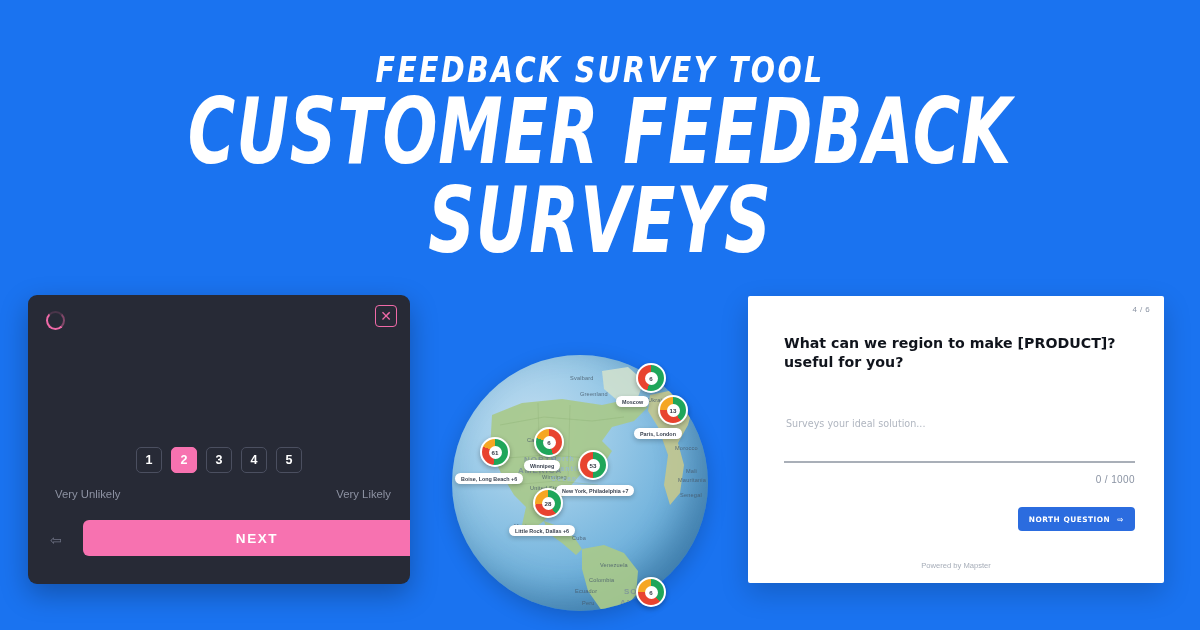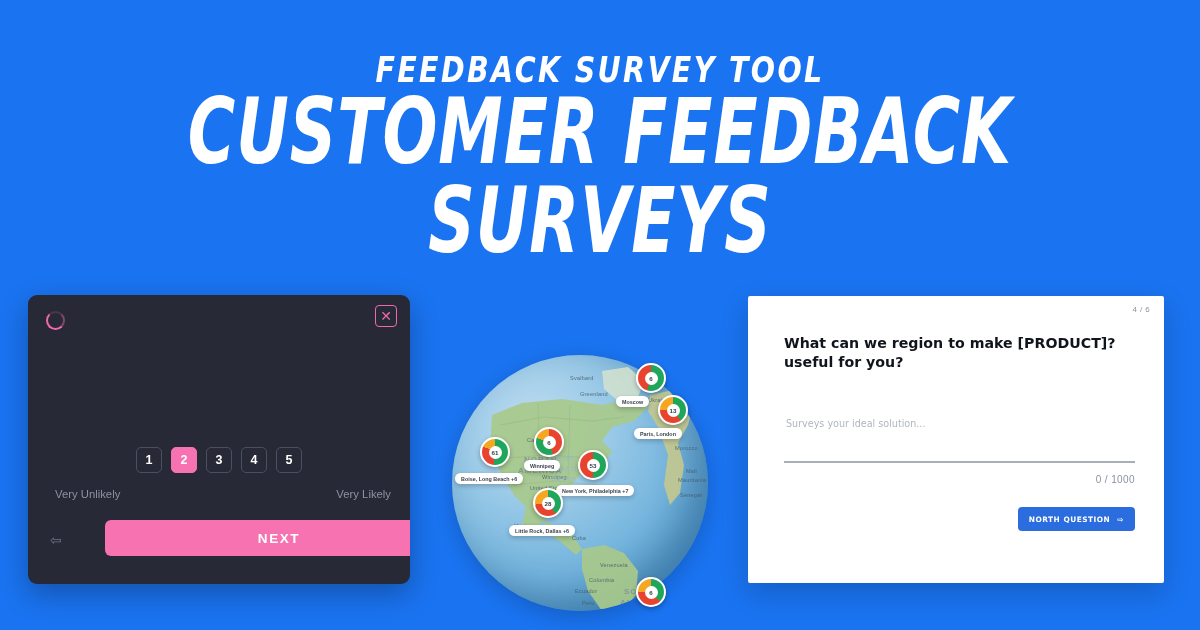--- a/index.html
+++ b/index.html
@@ -90,21 +90,20 @@
     position: absolute; left: 22px; top: 238px;
     color: #6f7385; font-size: 14px; line-height: 1; cursor: pointer;
   }
   .next-btn {
     position: absolute; left: 55px; top: 225px;
     width: 348px; height: 36px; border: none; border-radius: 6px;
     background: #f772b0; color: #ffffff;
     font-size: 13.5px; font-weight: bold; letter-spacing: 1.6px;
     display: flex; align-items: center; justify-content: center;
     cursor: pointer;
-    margin-left: 22px;
   }
 
   
   .globe-wrap { position: absolute; left: 452px; top: 355px; width: 256px; height: 256px; }
   .globe {
     position: absolute; inset: 0; border-radius: 50%;
     background:
       radial-gradient(circle at 32% 28%, #bfdcf0 0%, #9ccbe8 28%, #74b4dd 58%, #4e97c9 82%, #3a7fae 100%);
     overflow: hidden;
     box-shadow: inset -16px -14px 34px rgba(20,60,100,0.30), 0 6px 20px rgba(0,0,0,0.18);
@@ -325,13 +324,14 @@
   <div class="wc-count">4 / 6</div>
   <div class="wc-q">What can we region to make [PRODUCT]? useful for you?</div>
   <div class="wc-placeholder">Surveys your ideal solution...</div>
   <div class="wc-rule"></div>
   <div class="wc-counter">0 / 1000</div>
   <div class="wc-back">⇦</div>
   <button class="wc-next">
     <span>NORTH QUESTION</span>
     <span>⇨</span>
   </button>
+  <div class="wc-footer">Powered by Mapster</div>
 </div>
 
 </body></html>

